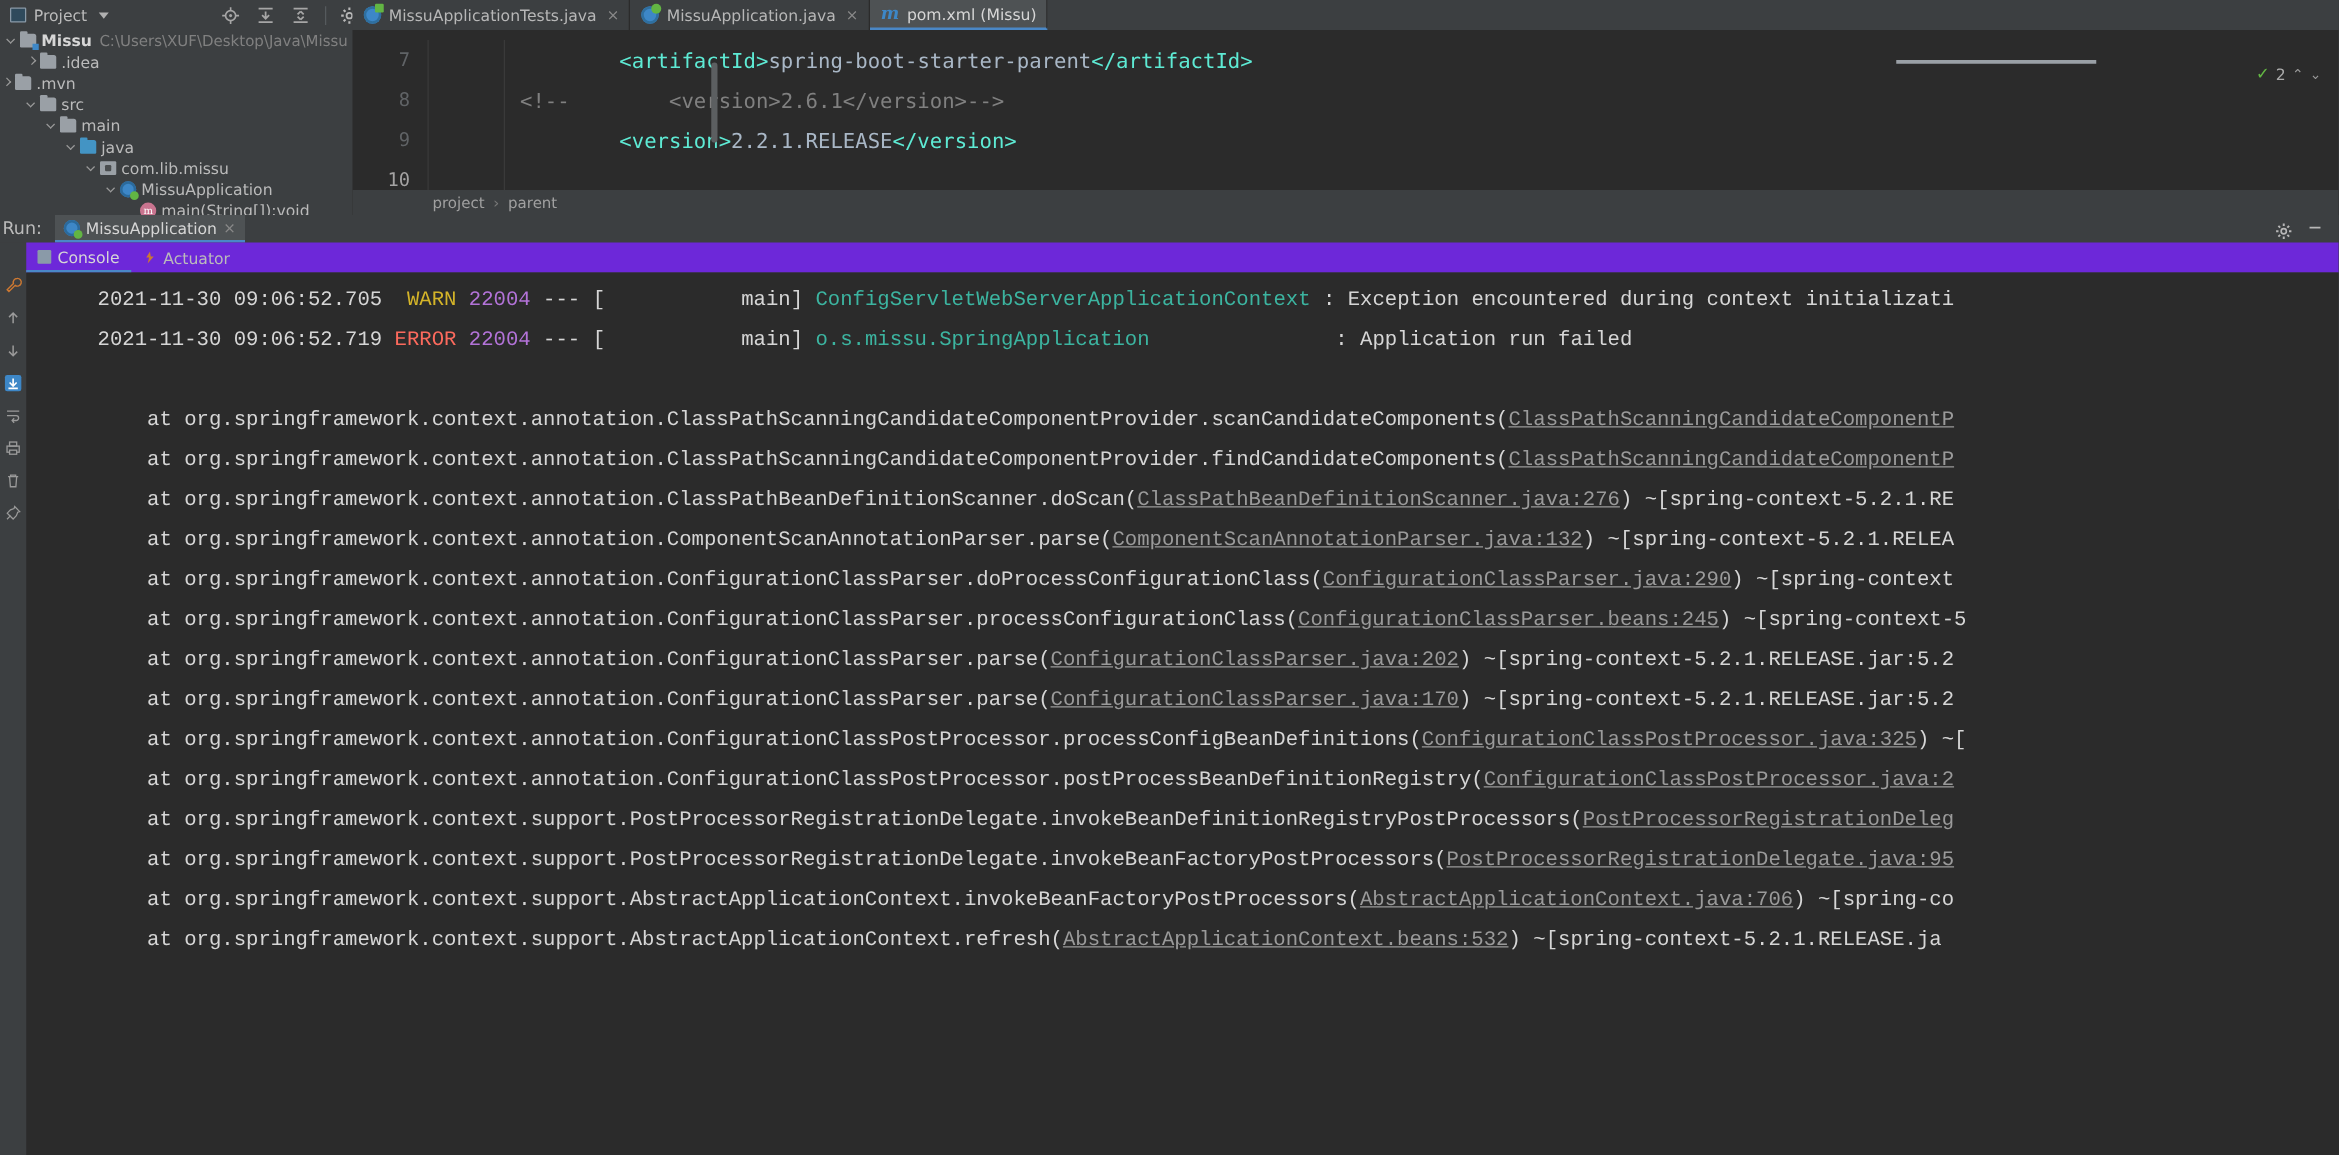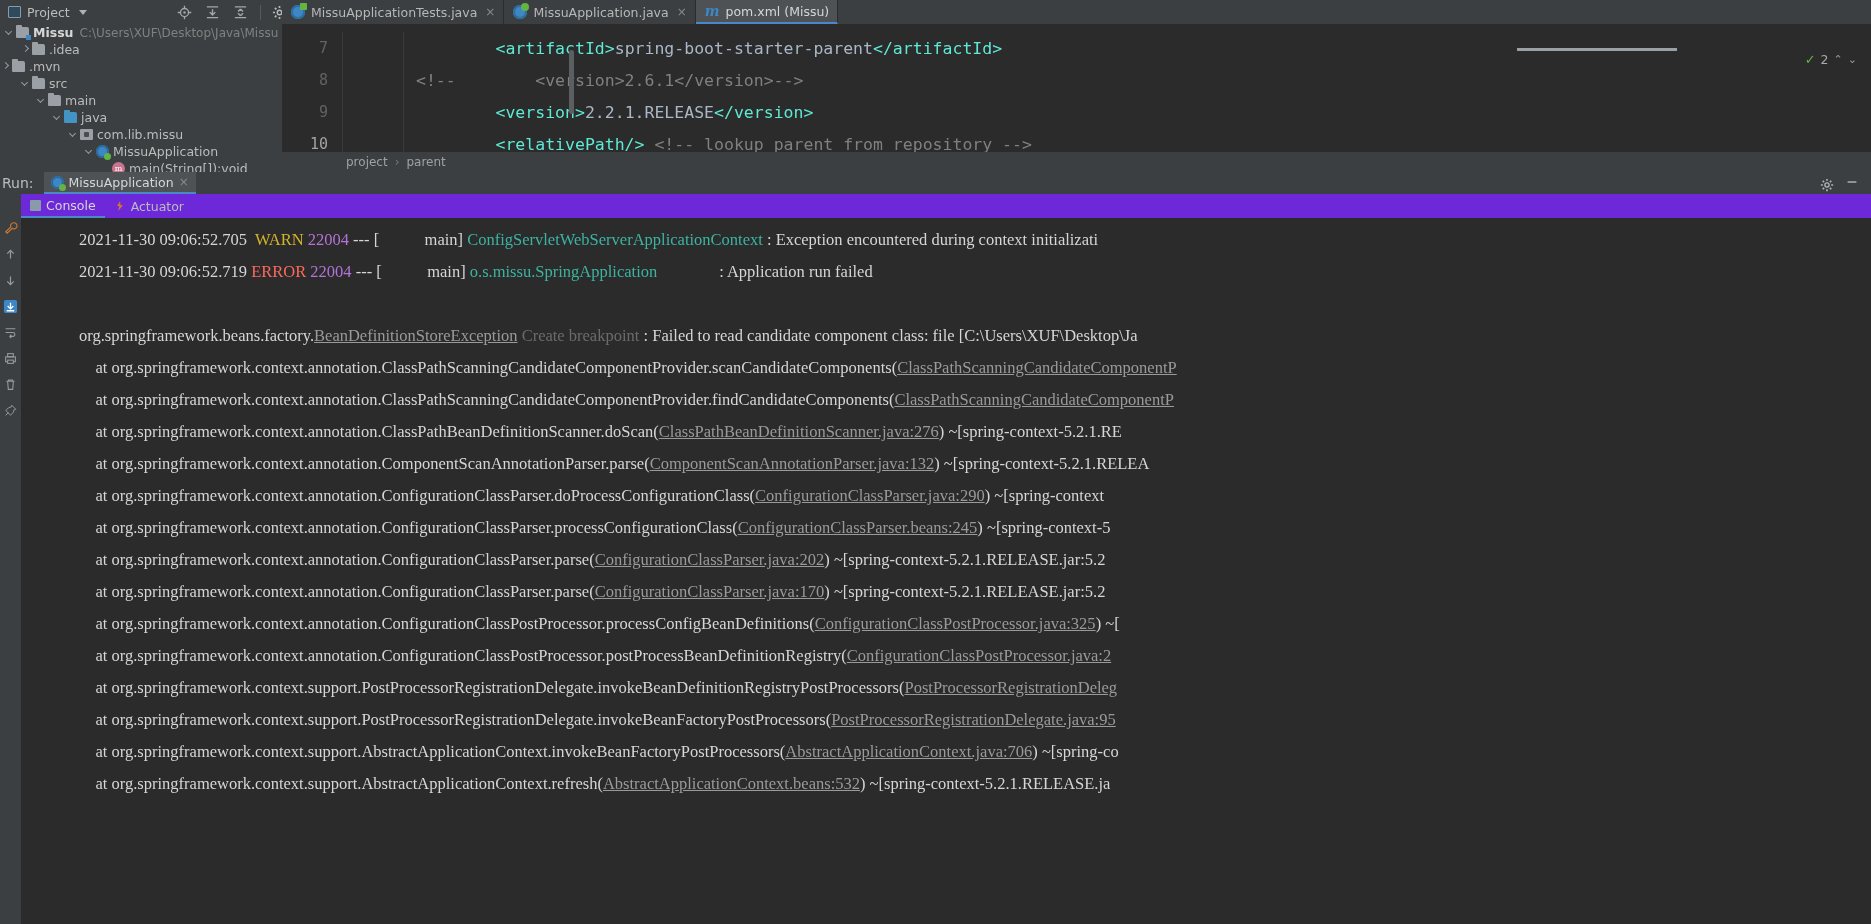--- a/index.html
+++ b/index.html
@@ -124,21 +124,21 @@
   .stab{ display:flex; align-items:center; gap:5px; height:24px; padding:0 9px;
       font-size:12.5px; color:#bbbbbb; }
   .stab.active{ color:#d6d6d6; border-bottom:2px solid #4a88c7; }
   .ic-console{ width:11px;height:11px; background:#8a9aa8; border-radius:1px; }
   .ic-actuator{ width:12px;height:12px; color:#cc7832; font-size:12px; line-height:12px;}
 
   
   .console{ position:absolute; left:21px; top:218px; right:0; bottom:0; background:#2b2b2b;
       overflow:hidden; padding-top:6px; }
   .cline{ height:32px; line-height:32px; white-space:pre; font-size:16.5px;
-      font-family:Liberation Serif, serif; color:#bbbbbb; padding-left:38px;margin-left:20px; }
+      font-family:Liberation Mono, monospace; color:#bbbbbb; padding-left:57px; }
   .c-warn{ color:#d4b429; }
   .c-err{ color:#fc6a5d; }
   .c-pid{ color:#b373d8; }
   .c-logger{ color:#3cb4a0; }
   .c-white{ color:#d6d6d6; }
   .c-link{ color:#9a9a9a; text-decoration:underline; }
   .c-exlink{ color:#9a9a9a; text-decoration:underline; }
   .c-bp{ color:#6b6b6b; }
 
   
@@ -275,21 +275,20 @@
 
   <div class="eline">
     <span class="gutter">9</span>
     <span class="foldcol"></span>
     <span class="code"><span class="k-txt">        </span><span class="k-tag">&lt;version&gt;</span><span class="k-txt">2.2.1.RELEASE</span><span class="k-tag">&lt;/version&gt;</span></span>
   </div>
 
   <div class="eline">
     <span class="gutter cur">10</span>
     <span class="foldcol"></span>
-    <span class="code"><span class="k-txt">        </span><span class="k-tag">&lt;relativePath/&gt;</span><span class="k-com"> &lt;!-- lookup parent from repository --&gt;</span></span>
   </div>
 
   <div class="inspect">
     <span class="chk">✓</span>
     <span>2</span>
     <span class="upico">⌃</span>
     <span class="dnico">⌄</span>
   </div>
 </div>
 
@@ -385,21 +384,20 @@
 </div>
 
 <div class="console">
 
   <div class="cline"><span class="c-white">2021-11-30 09:06:52.705</span><span class="c-white">  </span><span class="c-warn">WARN</span><span class="c-white"> </span><span class="c-pid">22004</span><span class="c-white"> --- [           main] </span><span class="c-logger">ConfigServletWebServerApplicationContext</span><span class="c-white"> : Exception encountered during context initializati</span></div>
 
   <div class="cline"><span class="c-white">2021-11-30 09:06:52.719</span><span class="c-white"> </span><span class="c-err">ERROR</span><span class="c-white"> </span><span class="c-pid">22004</span><span class="c-white"> --- [           main] </span><span class="c-logger">o.s.missu.SpringApplication</span><span class="c-white">               : Application run failed</span></div>
 
   <div class="cline"> </div>
 
-  <div class="cline"><span class="c-white">org.springframework.beans.factory.</span><span class="c-exlink">BeanDefinitionStoreException</span><span class="c-bp"> Create breakpoint</span><span class="c-white"> : Failed to read candidate component class: file [C:\Users\XUF\Desktop\Ja</span></div>
 
   <div class="cline"><span class="c-white">    at org.springframework.context.annotation.ClassPathScanningCandidateComponentProvider.scanCandidateComponents(</span><span class="c-link">ClassPathScanningCandidateComponentP</span></div>
 
   <div class="cline"><span class="c-white">    at org.springframework.context.annotation.ClassPathScanningCandidateComponentProvider.findCandidateComponents(</span><span class="c-link">ClassPathScanningCandidateComponentP</span></div>
 
   <div class="cline"><span class="c-white">    at org.springframework.context.annotation.ClassPathBeanDefinitionScanner.doScan(</span><span class="c-link">ClassPathBeanDefinitionScanner.java:276</span><span class="c-white">) ~[spring-context-5.2.1.RE</span></div>
 
   <div class="cline"><span class="c-white">    at org.springframework.context.annotation.ComponentScanAnnotationParser.parse(</span><span class="c-link">ComponentScanAnnotationParser.java:132</span><span class="c-white">) ~[spring-context-5.2.1.RELEA</span></div>
 
   <div class="cline"><span class="c-white">    at org.springframework.context.annotation.ConfigurationClassParser.doProcessConfigurationClass(</span><span class="c-link">ConfigurationClassParser.java:290</span><span class="c-white">) ~[spring-context</span></div>

